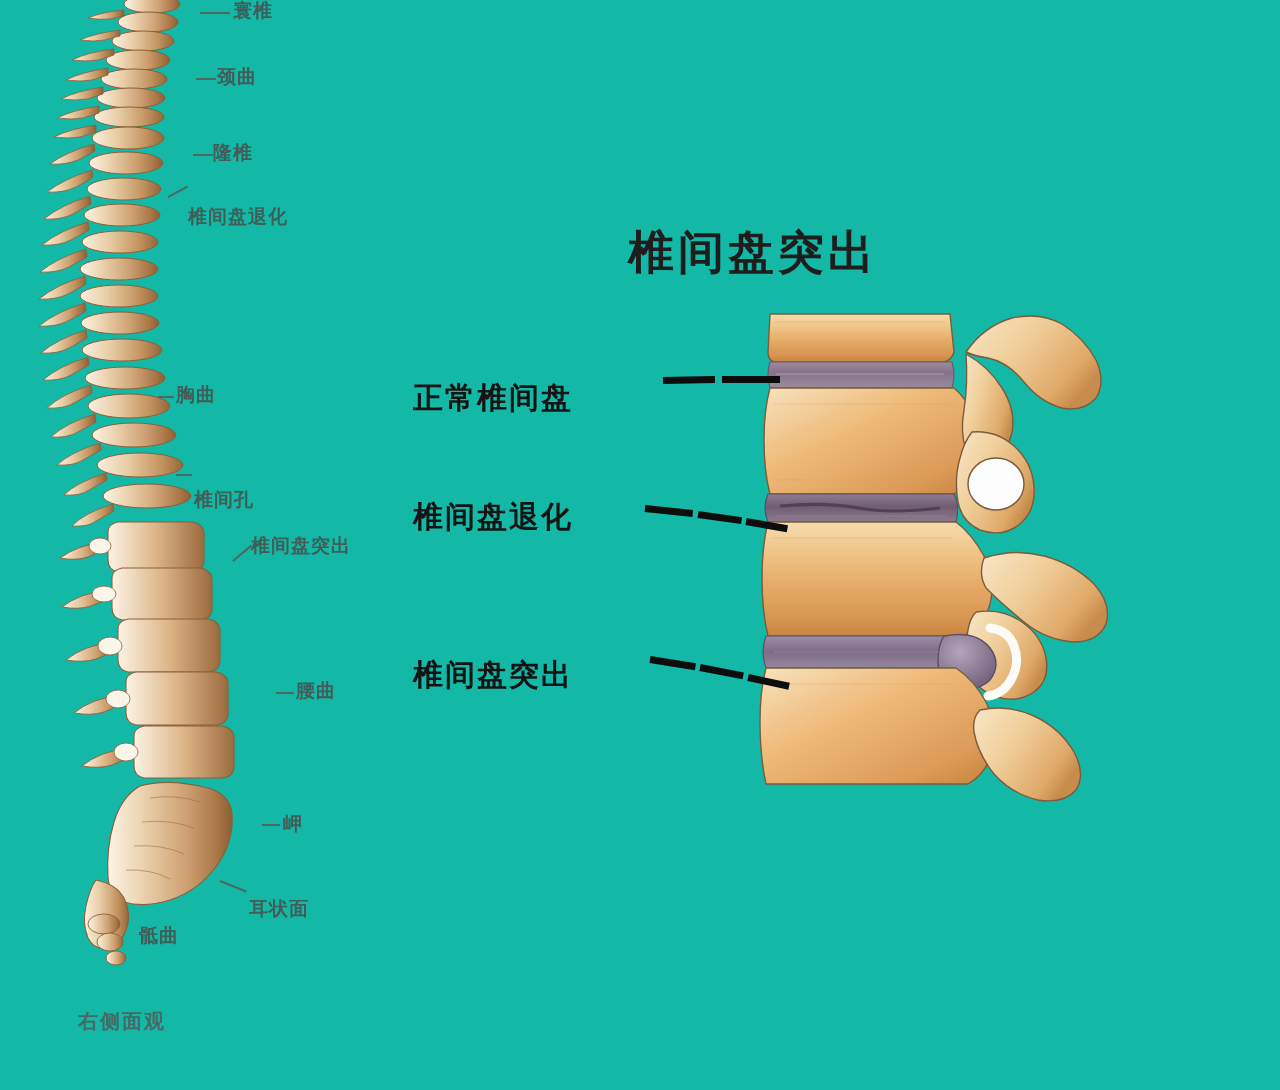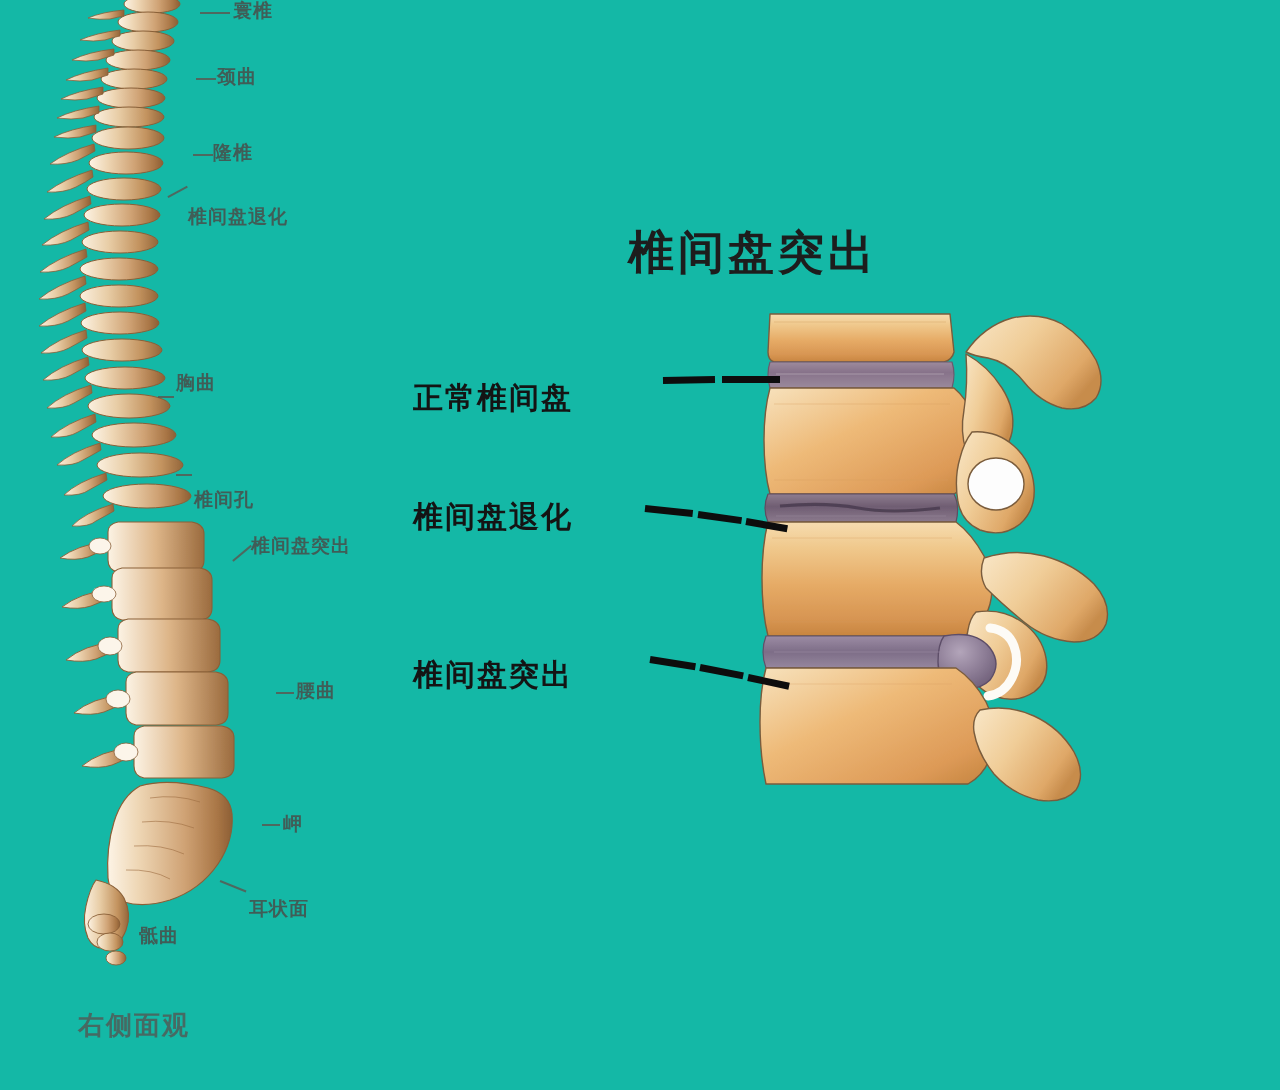--- a/index.html
+++ b/index.html
@@ -26,21 +26,21 @@
   }
   .spine-label {
     font-size: 19px;
     color: #4a4a46;
     letter-spacing: 1px;
     font-weight: 700;
     opacity: .82;
     filter: blur(.35px);
   }
   .spine-caption {
-    font-size: 26px;
+    font-size: 20px;
     color: #555551;
     letter-spacing: 2px;
     font-weight: 700;
     opacity: .78;
     filter: blur(.4px);
   }
   .leader {
     position: absolute;
     background: #6a625c;
     height: 1.6px;
@@ -265,21 +265,21 @@
   <div class="leader tick" style="left:176px; top:474px; width:16px;"></div>
   <div class="leader tick" style="left:233px; top:560px; width:24px; transform:rotate(-40deg);"></div>
   <div class="leader tick" style="left:276px; top:692px; width:18px;"></div>
   <div class="leader tick" style="left:262px; top:824px; width:18px;"></div>
   <div class="leader tick" style="left:220px; top:880px; width:28px; transform:rotate(22deg);"></div>
 
   <div class="cn-label spine-label" style="left:233px; top:-2px;">寰椎</div>
   <div class="cn-label spine-label" style="left:217px; top:64px;">颈曲</div>
   <div class="cn-label spine-label" style="left:213px; top:140px;">隆椎</div>
   <div class="cn-label spine-label" style="left:188px; top:204px;">椎间盘退化</div>
-  <div class="cn-label spine-label" style="left:176px; top:370px;">胸曲</div>
+  <div class="cn-label spine-label" style="left:176px; top:382px;">胸曲</div>
   <div class="cn-label spine-label" style="left:194px; top:487px;">椎间孔</div>
   <div class="cn-label spine-label" style="left:251px; top:533px;">椎间盘突出</div>
   <div class="cn-label spine-label" style="left:296px; top:678px;">腰曲</div>
   <div class="cn-label spine-label" style="left:283px; top:811px;">岬</div>
   <div class="cn-label spine-label" style="left:249px; top:896px;">耳状面</div>
   <div class="cn-label spine-label" style="left:139px; top:923px;text-align:center;">骶曲</div>
 
   <div class="cn-label spine-caption" style="left:78px; top:1008px;">右侧面观</div>
 
   <div id="title">椎间盘突出</div>

